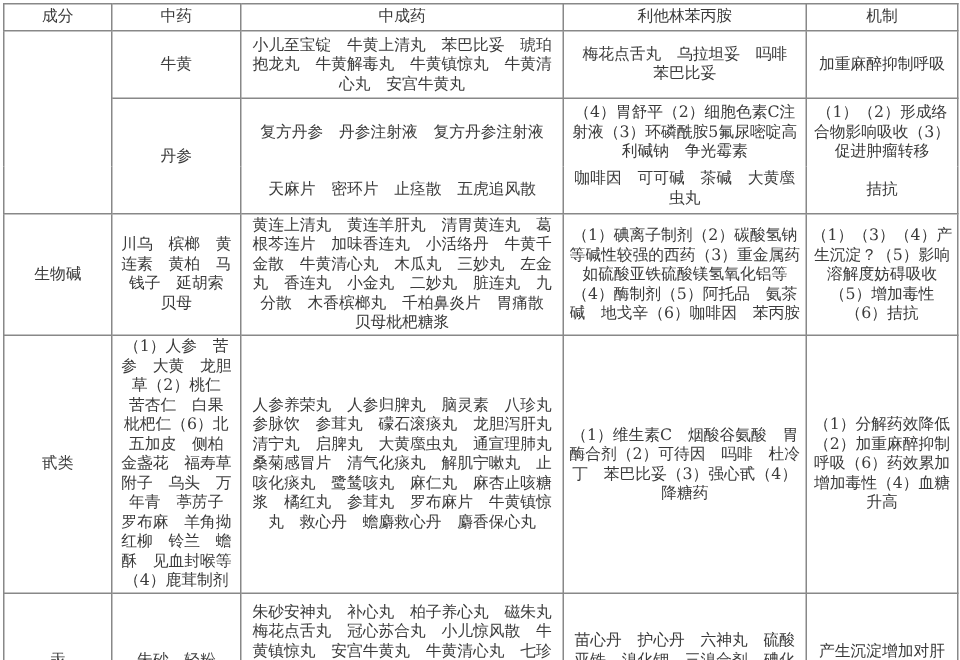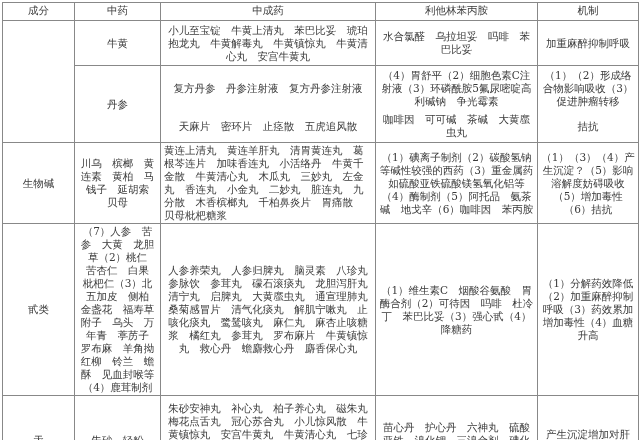--- a/index.html
+++ b/index.html
@@ -1,21 +1,21 @@
 <!DOCTYPE html>
 <html><head>
 <meta charset="utf-8">
 <style>
   html, body { margin: 0; padding: 0; background: #ffffff; }
   body { width: 640px; height: 440px; overflow: hidden; font-family: "DejaVu Serif", "Liberation Serif", serif; color: #333; }
   table { border-collapse: collapse; position: absolute; left: 2px; top: 2px; width: 636px; table-layout: fixed; }
   td { border: 1px solid #888; text-align: center; vertical-align: middle; font-size: 10.5px; line-height: 13px; padding: 1px 3px; word-break: break-all; color: #3a3a3a; }
   td.subtop { border-bottom: none; }
   td.subbot { border-top: none; }
-  .hdr td { height: 15px; font-family: Liberation Mono, monospace; }
+  .hdr td { height: 15px; }
 </style>
 </head>
 <body>
 
 <table>
   <colgroup>
     <col style="width:72px">
     <col style="width:86px">
     <col style="width:215px">
     <col style="width:162px">
@@ -27,50 +27,50 @@
     <td>中药</td>
     <td>中成药</td>
     <td>利他林苯丙胺</td>
     <td>机制</td>
   </tr>
 
   <tr style="height:45px">
     <td rowspan="3"></td>
     <td>牛黄</td>
     <td>小儿至宝锭　牛黄上清丸　苯巴比妥　琥珀抱龙丸　牛黄解毒丸　牛黄镇惊丸　牛黄清心丸　安宫牛黄丸</td>
-    <td>水合氯醛　乌拉坦妥　吗啡　苯巴比妥</td>
+    <td>梅花点舌丸　乌拉坦妥　吗啡　苯巴比妥</td>
     <td>加重麻醉抑制呼吸</td>
   </tr>
 
   <tr style="height:45px">
     <td rowspan="2">丹参</td>
     <td class="subtop">复方丹参　丹参注射液　复方丹参注射液</td>
     <td class="subtop">（4）胃舒平（2）细胞色素C注射液（3）环磷酰胺5氟尿嘧啶高利碱钠　争光霉素</td>
     <td class="subtop">（1）（2）形成络合物影响吸收（3）促进肿瘤转移</td>
   </tr>
   <tr style="height:32px">
     <td class="subbot">天麻片　密环片　止痉散　五虎追风散</td>
     <td class="subbot">咖啡因　可可碱　茶碱　大黄䗪虫丸</td>
     <td class="subbot">拮抗</td>
   </tr>
 
   <tr style="height:76px">
     <td>生物碱</td>
     <td>川乌　槟榔　黄连素　黄柏　马钱子　延胡索　贝母</td>
-    <td style="text-align:left">黄连上清丸　黄连羊肝丸　清胃黄连丸　葛根芩连片　加味香连丸　小活络丹　牛黄千金散　牛黄清心丸　木瓜丸　三妙丸　左金丸　香连丸　小金丸　二妙丸　脏连丸　九分散　木香槟榔丸　千柏鼻炎片　胃痛散　贝母枇杷糖浆</td>
+    <td style="text-align:center">黄连上清丸　黄连羊肝丸　清胃黄连丸　葛根芩连片　加味香连丸　小活络丹　牛黄千金散　牛黄清心丸　木瓜丸　三妙丸　左金丸　香连丸　小金丸　二妙丸　脏连丸　九分散　木香槟榔丸　千柏鼻炎片　胃痛散　贝母枇杷糖浆</td>
     <td>（1）碘离子制剂（2）碳酸氢钠等碱性较强的西药（3）重金属药如硫酸亚铁硫酸镁氢氧化铝等（4）酶制剂（5）阿托品　氨茶碱　地戈辛（6）咖啡因　苯丙胺</td>
     <td>（1）（3）（4）产生沉淀？（5）影响溶解度妨碍吸收（5）增加毒性（6）拮抗</td>
   </tr>
 
   <tr style="height:131px">
     <td>甙类</td>
-    <td>（7）人参　苦参　大黄　龙胆草（2）桃仁　苦杏仁　白果　枇杷仁（3）北五加皮　侧柏　金盏花　福寿草　附子　乌头　万年青　葶苈子　罗布麻　羊角拗　红柳　铃兰　蟾酥　见血封喉等（4）鹿茸制剂</td>
+    <td>（1）人参　苦参　大黄　龙胆草（2）桃仁　苦杏仁　白果　枇杷仁（6）北五加皮　侧柏　金盏花　福寿草　附子　乌头　万年青　葶苈子　罗布麻　羊角拗　红柳　铃兰　蟾酥　见血封喉等（4）鹿茸制剂</td>
     <td>人参养荣丸　人参归脾丸　脑灵素　八珍丸　参脉饮　参茸丸　礞石滚痰丸　龙胆泻肝丸　清宁丸　启脾丸　大黄䗪虫丸　通宣理肺丸　桑菊感冒片　清气化痰丸　解肌宁嗽丸　止咳化痰丸　鹭鸶咳丸　麻仁丸　麻杏止咳糖浆　橘红丸　参茸丸　罗布麻片　牛黄镇惊丸　救心丹　蟾麝救心丹　麝香保心丸</td>
     <td>（1）维生素C　烟酸谷氨酸　胃酶合剂（2）可待因　吗啡　杜冷丁　苯巴比妥（3）强心甙（4）降糖药</td>
-    <td>（1）分解药效降低（2）加重麻醉抑制呼吸（3）药效累加增加毒性（4）血糖升高</td>
+    <td>（1）分解药效降低（2）加重麻醉抑制呼吸（6）药效累加增加毒性（4）血糖升高</td>
   </tr>
 
   <tr style="height:90px">
     <td>汞</td>
     <td>朱砂　轻粉</td>
     <td>朱砂安神丸　补心丸　柏子养心丸　磁朱丸　梅花点舌丸　冠心苏合丸　小儿惊风散　牛黄镇惊丸　安宫牛黄丸　牛黄清心丸　七珍丸　七厘散　红灵散　保赤丹　益元散　解暑片　紫雪丹　苏合香丸　蛇胆川贝液（散）　人丹　活络丹（丸）</td>
     <td>苗心丹　护心丹　六神丸　硫酸亚铁　溴化钾　三溴合剂　碘化钾　碳酸氢钠　巴比妥</td>
     <td>产生沉淀增加对肝肾的毒性</td>
   </tr>
 </tbody>

